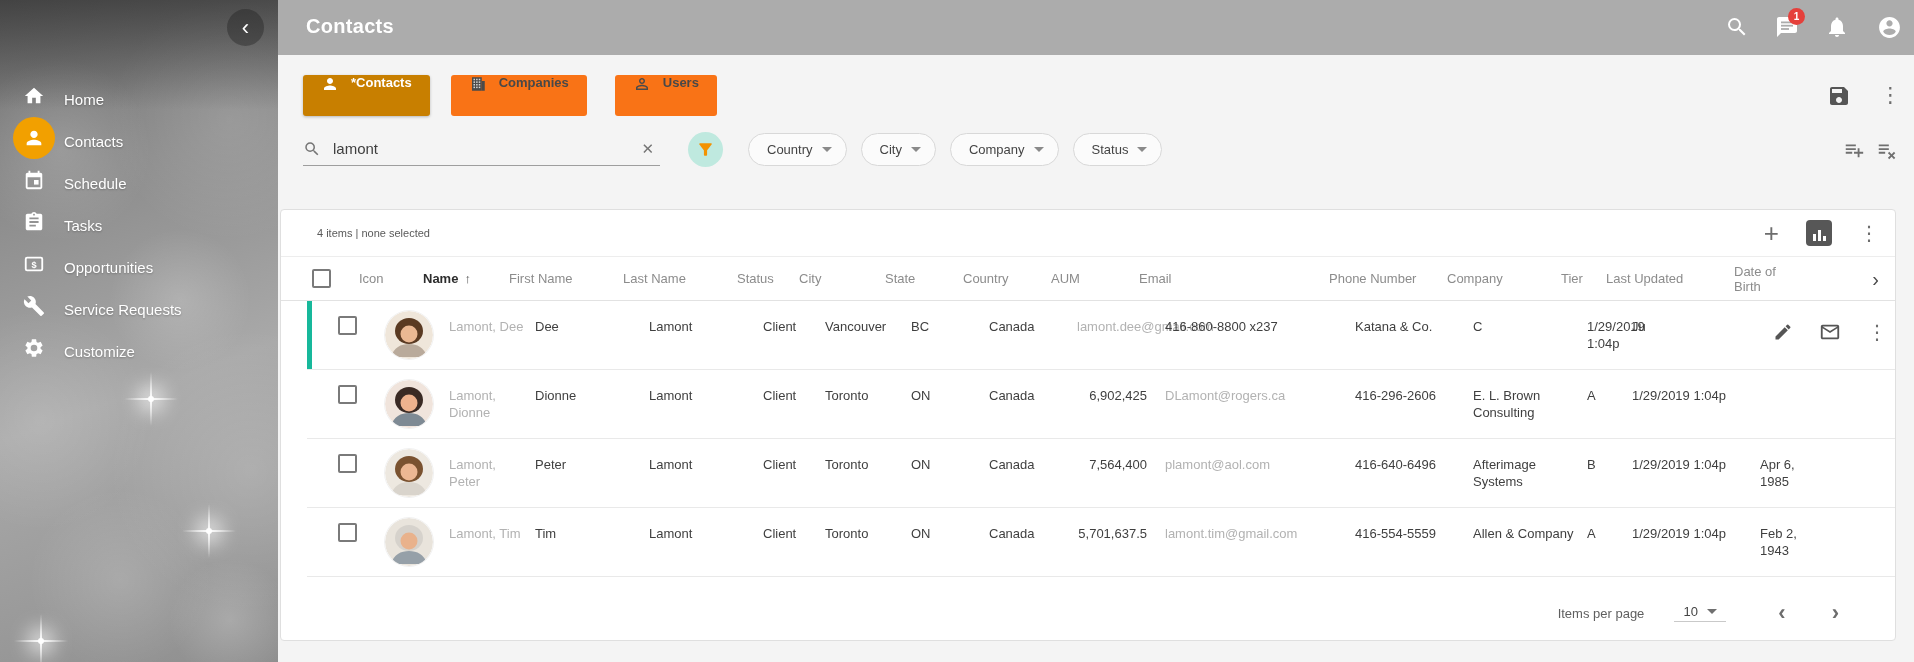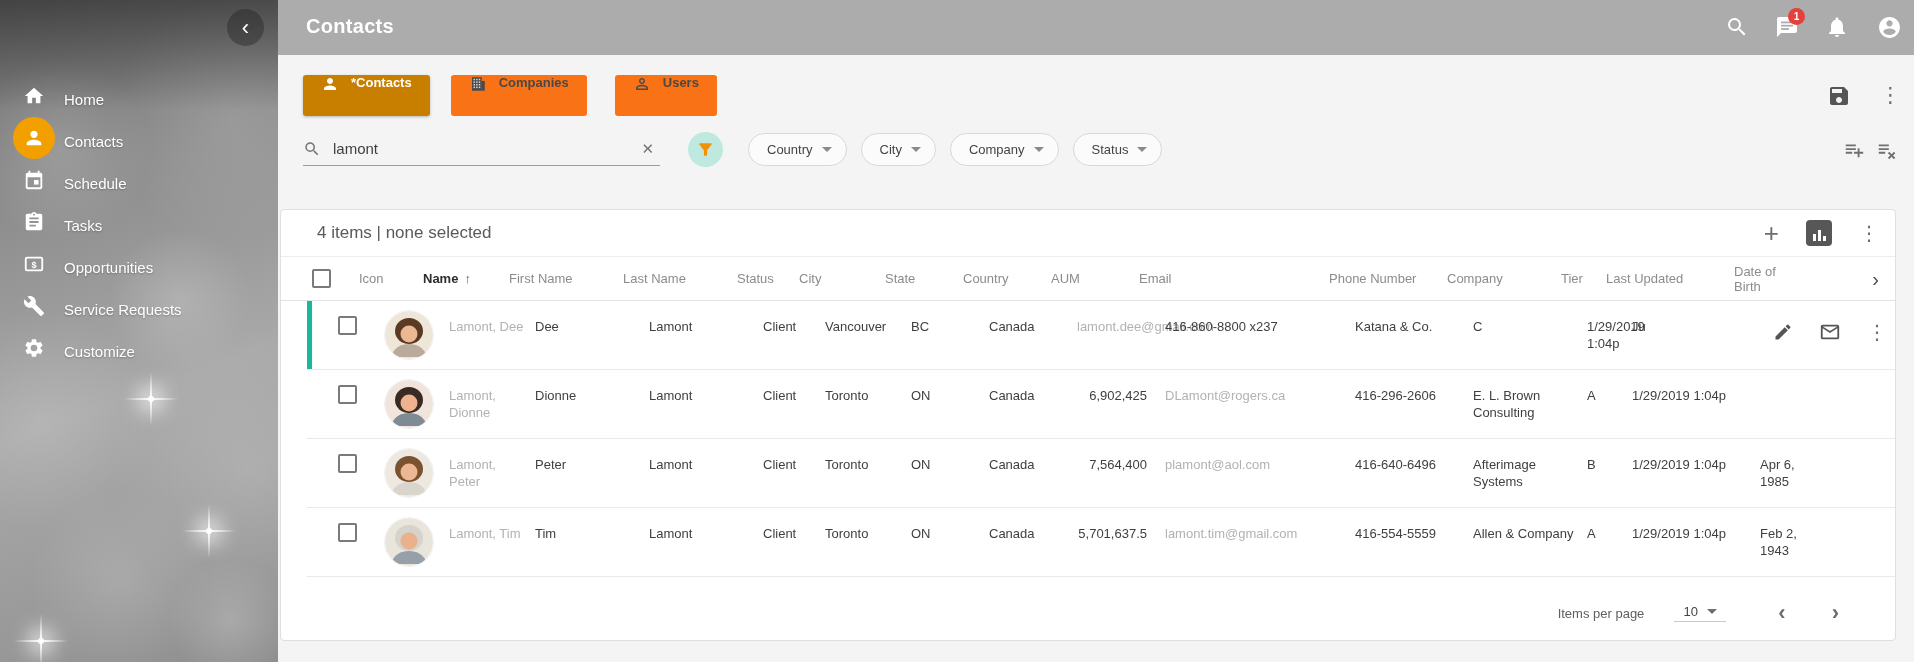--- a/index.html
+++ b/index.html
@@ -67,21 +67,21 @@
   .chip .caret{margin-left:9px;width:0;height:0;border-left:5px solid transparent;border-right:5px solid transparent;
     border-top:5px solid #8a8a8a;}
   .playlist-icons{position:absolute;left:1843px;top:139px;display:flex;gap:11px;}
   .playlist-icons svg{cursor:pointer;}
 
   
   .card{position:absolute;left:280px;top:209px;width:1616px;height:432px;background:#fff;border:1px solid #dfdfdf;
     border-radius:4px;display:flex;flex-direction:column;
     --cols:56px 64px 86px 114px 114px 62px 86px 78px 88px 88px 190px 118px 114px 45px 128px 70px 1fr;}
   .card-toolbar{flex:none;height:47px;display:flex;align-items:center;padding:0 12px 0 36px;border-bottom:1px solid #ededed;}
-  .summary{font-size:17px;color:#5a5a5a;}
+  .summary{font-size:11px;color:#5a5a5a;}
   .toolbar-icons{margin-left:auto;display:flex;align-items:center;gap:27px;padding-right:8px;}
   .plus-icon{font-size:26px;color:#6d6d6d;font-weight:400;cursor:pointer;line-height:1;}
   .chart-btn{width:26px;height:26px;border-radius:4px;background:#575757;display:flex;align-items:flex-end;
     justify-content:center;gap:2px;padding-bottom:5px;cursor:pointer;}
   .chart-btn i{display:block;width:3px;background:#fff;}
   .kebab{color:#6d6d6d;font-size:20px;cursor:pointer;width:16px;text-align:center;line-height:1;}
 
   .thead{flex:none;height:44px;display:grid;grid-template-columns:var(--cols);align-items:center;padding-left:22px;
     border-bottom:1px solid #e2e2e2;font-size:13px;color:#8c8c8c;}
   .th-name{color:#2d2d2d;font-weight:bold;}

